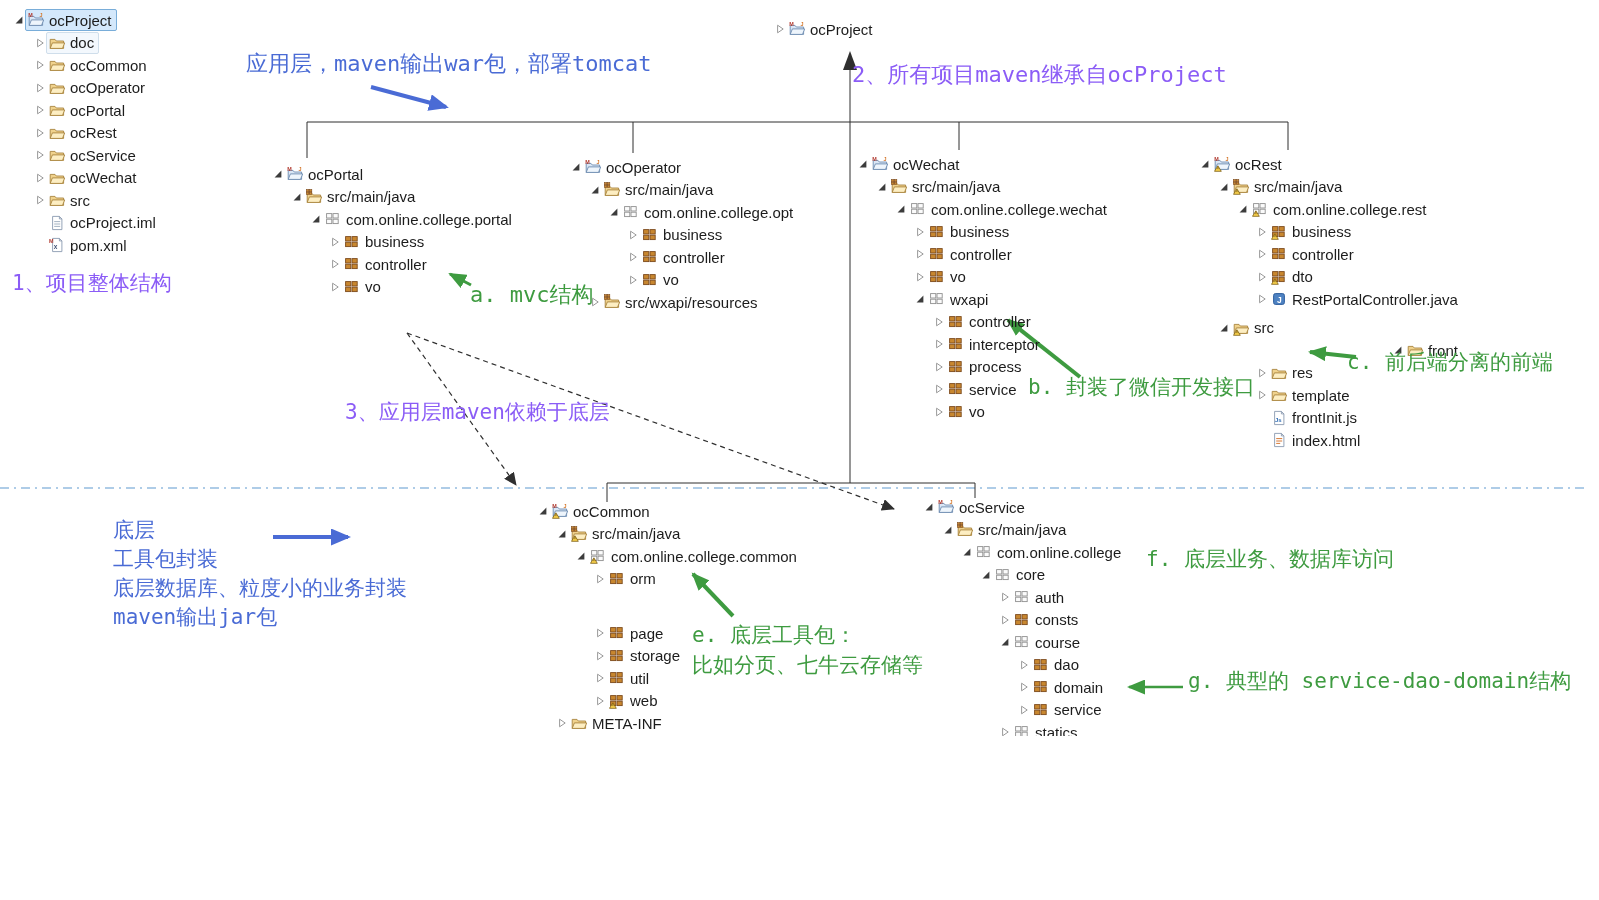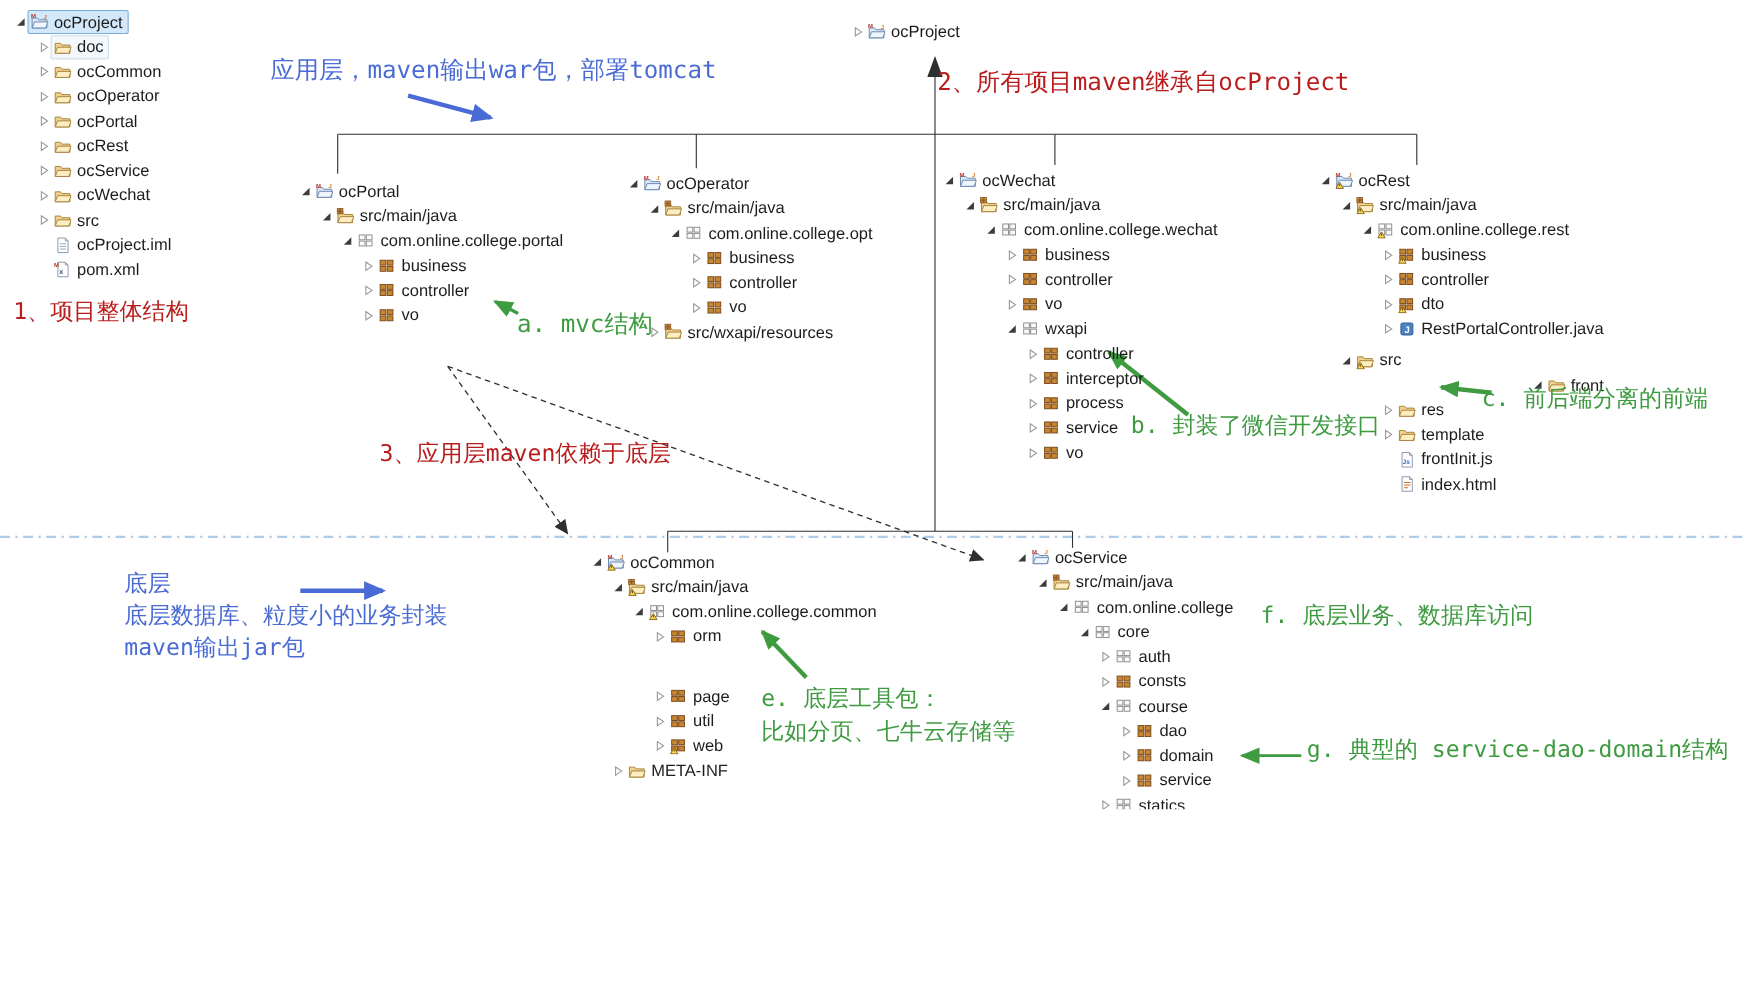--- a/index.html
+++ b/index.html
@@ -18,21 +18,21 @@
   #explorer{left:14px;top:9px;}
   #node-ocproject{left:775px;top:18px;}
   #tree-ocportal{left:273px;top:163px;}
   #tree-ocoperator{left:571px;top:156px;}
   #tree-ocwechat{left:858px;top:153px;}
   #tree-ocrest{left:1200px;top:153px;}
   #tree-occommon{left:538px;top:500px;}
   #tree-ocservice{left:924px;top:496px;}
 
   .ann{position:absolute;font-family:"DejaVu Sans Mono","DejaVu Sans",sans-serif;white-space:nowrap;}
-  .red{color:#b91c1c;}
+  .red{color:#8b5cf6;}
   .blue{color:#4a6bd5;}
   .green{color:#3e9b40;}
   #note1{left:12px;top:269px;font-size:21px;}
   #ann-app{left:246px;top:49px;font-size:22px;}
   #note2{left:852px;top:60px;font-size:22px;}
   #note3{left:345px;top:398px;font-size:21px;}
   #ann-bottom{left:113px;top:516px;font-size:21px;line-height:29px;}
   #ann-a{left:470px;top:280px;font-size:22px;}
   #ann-b{left:1028px;top:373px;font-size:21px;}
   #ann-c{left:1347px;top:348px;font-size:21px;}
@@ -1167,20 +1167,40 @@
           <span class="ticon">
             <svg width="16" height="16" viewBox="0 0 16 16">
               <g fill="#c8872f" stroke="#7c4a1d" stroke-width="0.9">
                 <rect x="1.6" y="2.6" width="5.2" height="4.4"></rect>
                 <rect x="8" y="2.6" width="5.2" height="4.4"></rect>
                 <rect x="1.6" y="8.2" width="5.2" height="4.4"></rect>
                 <rect x="8" y="8.2" width="5.2" height="4.4"></rect>
               </g>
             </svg>
           </span>
+          <span class="tlabel">storage</span>
+        </span>
+      </div>
+      <div class="trow" style="padding-left: 57px;">
+        <span class="texp">
+          <svg width="10" height="10" viewBox="0 0 10 10">
+            <polygon points="2.6,1.2 8.2,5 2.6,8.8" fill="#ffffff" stroke="#9a9a9a" stroke-width="1"></polygon>
+          </svg>
+        </span>
+        <span class="tbox">
+          <span class="ticon">
+            <svg width="16" height="16" viewBox="0 0 16 16">
+              <g fill="#c8872f" stroke="#7c4a1d" stroke-width="0.9">
+                <rect x="1.6" y="2.6" width="5.2" height="4.4"></rect>
+                <rect x="8" y="2.6" width="5.2" height="4.4"></rect>
+                <rect x="1.6" y="8.2" width="5.2" height="4.4"></rect>
+                <rect x="8" y="8.2" width="5.2" height="4.4"></rect>
+              </g>
+            </svg>
+          </span>
           <span class="tlabel">util</span>
         </span>
       </div>
       <div class="trow" style="padding-left: 57px;">
         <span class="texp">
           <svg width="10" height="10" viewBox="0 0 10 10">
             <polygon points="2.6,1.2 8.2,5 2.6,8.8" fill="#ffffff" stroke="#9a9a9a" stroke-width="1"></polygon>
           </svg>
         </span>
         <span class="tbox">
@@ -1498,20 +1518,21 @@
         </span>
       </div>
     </div>
 
   <div id="note1" class="ann red">1、项目整体结构</div>
   <div id="ann-app" class="ann blue">应用层，maven输出war包，部署tomcat</div>
   <div id="note2" class="ann red">2、所有项目maven继承自ocProject</div>
   <div id="note3" class="ann red">3、应用层maven依赖于底层</div>
   <div id="ann-bottom" class="ann blue">
     <div>底层</div>
+    <div>工具包封装</div>
     <div>底层数据库、粒度小的业务封装</div>
     <div>maven输出jar包</div>
   </div>
   <div id="ann-a" class="ann green">a. mvc结构</div>
   <div id="ann-b" class="ann green">b. 封装了微信开发接口</div>
   <div id="ann-c" class="ann green">c. 前后端分离的前端</div>
   <div id="ann-e" class="ann green">
     <div>e. 底层工具包：</div>
     <div>比如分页、七牛云存储等</div>
   </div>

